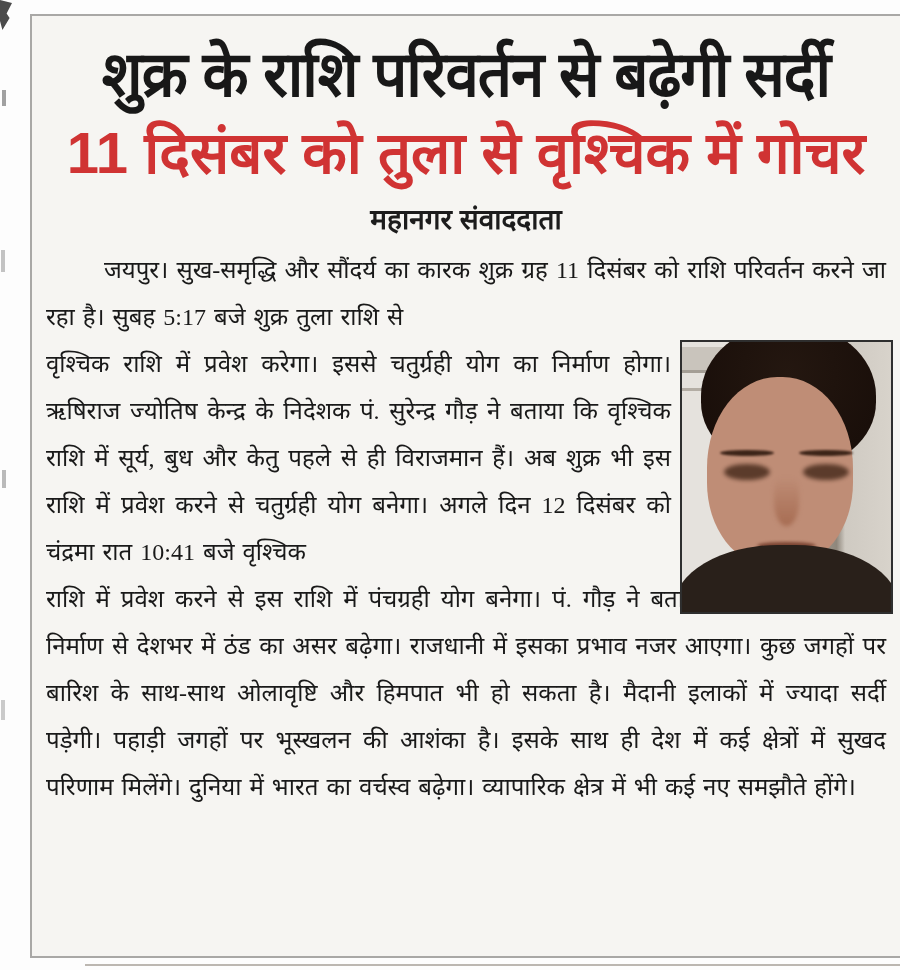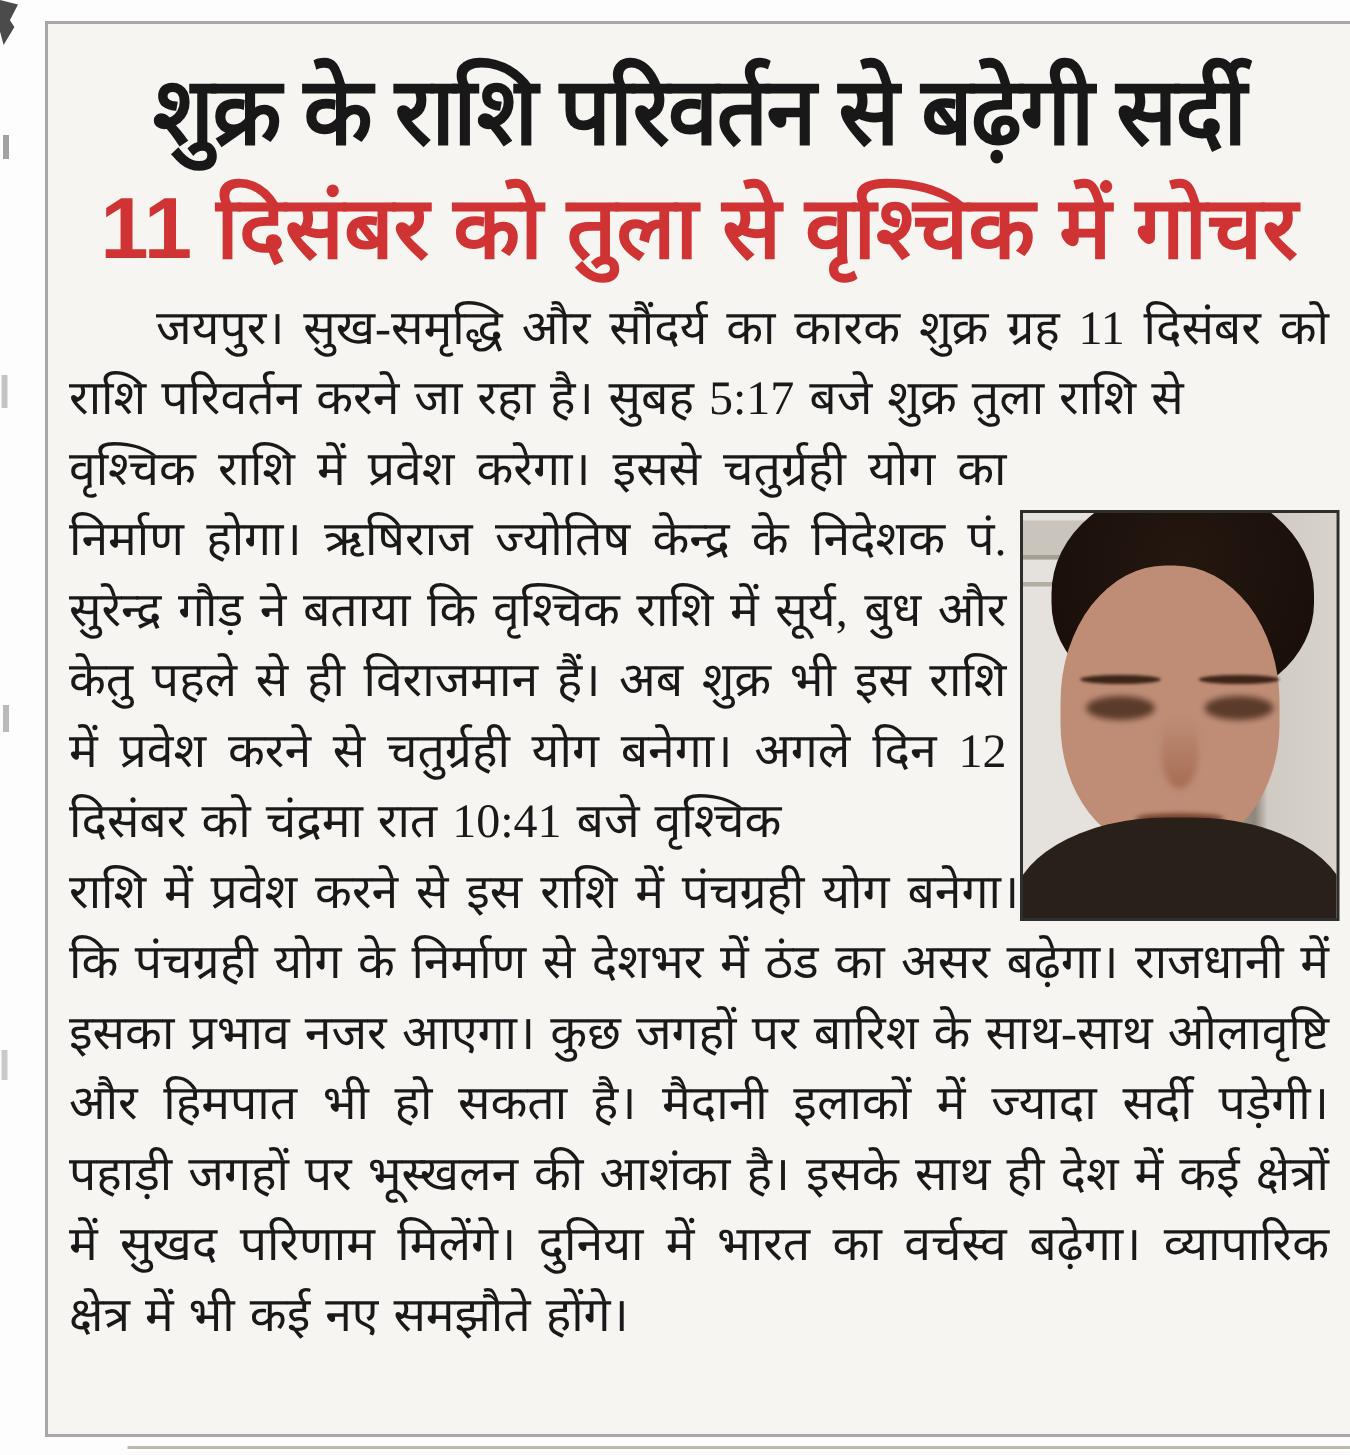--- a/index.html
+++ b/index.html
@@ -43,21 +43,21 @@
     margin-top:12px;
   }
   .byline {
     font-family:"Liberation Sans","DejaVu Sans",sans-serif;
     font-weight:700; color:#1c1c1c;
     font-size:28px; text-align:center; margin-top:14px;
   }
 
   .bodytext { margin-top:10px; color:#191919; }
   .bodytext p {
-    font-size:32px; line-height:47px;
+    font-size:24px; line-height:47px;
     text-align:justify; text-justify:inter-word;
     word-spacing:2px;
   }
   .p-intro  { text-indent:58px; }
   .p-narrow { width:625px; }
 
   
   .photo {
     position:absolute; top:324px; right:7px;
     width:213px; height:274px;
@@ -101,20 +101,21 @@
   <div class="artifact a3"></div>
   <div class="artifact a4"></div>
   <div class="artifact a5"></div>
 
   <div class="paper">
 
     <h1 class="headline">शुक्र के राशि परिवर्तन से बढ़ेगी सर्दी</h1>
 
     <h2 class="subheadline">11 दिसंबर को तुला से वृश्चिक में गोचर</h2>
 
+    <div class="byline">महानगर संवाददाता</div>
 
     <div class="bodytext">
       <p class="p-intro">जयपुर। सुख-समृद्धि और सौंदर्य का कारक शुक्र ग्रह 11 दिसंबर को राशि परिवर्तन करने जा रहा है। सुबह 5:17 बजे शुक्र तुला राशि से</p>
       <p class="p-narrow">वृश्चिक राशि में प्रवेश करेगा। इससे चतुर्ग्रही योग का निर्माण होगा। ऋषिराज ज्योतिष केन्द्र के निदेशक पं. सुरेन्द्र गौड़ ने बताया कि वृश्चिक राशि में सूर्य, बुध और केतु पहले से ही विराजमान हैं। अब शुक्र भी इस राशि में प्रवेश करने से चतुर्ग्रही योग बनेगा। अगले दिन 12 दिसंबर को चंद्रमा रात 10:41 बजे वृश्चिक</p>
       <p class="p-full">राशि में प्रवेश करने से इस राशि में पंचग्रही योग बनेगा। पं. गौड़ ने बताया कि पंचग्रही योग के निर्माण से देशभर में ठंड का असर बढ़ेगा। राजधानी में इसका प्रभाव नजर आएगा। कुछ जगहों पर बारिश के साथ-साथ ओलावृष्टि और हिमपात भी हो सकता है। मैदानी इलाकों में ज्यादा सर्दी पड़ेगी। पहाड़ी जगहों पर भूस्खलन की आशंका है। इसके साथ ही देश में कई क्षेत्रों में सुखद परिणाम मिलेंगे। दुनिया में भारत का वर्चस्व बढ़ेगा। व्यापारिक क्षेत्र में भी कई नए समझौते होंगे।</p>
     </div>
 
     <div class="photo" role="img" aria-label="portrait of astrologer">
       <div class="shelf2"></div>
       <div class="shelf"></div>

